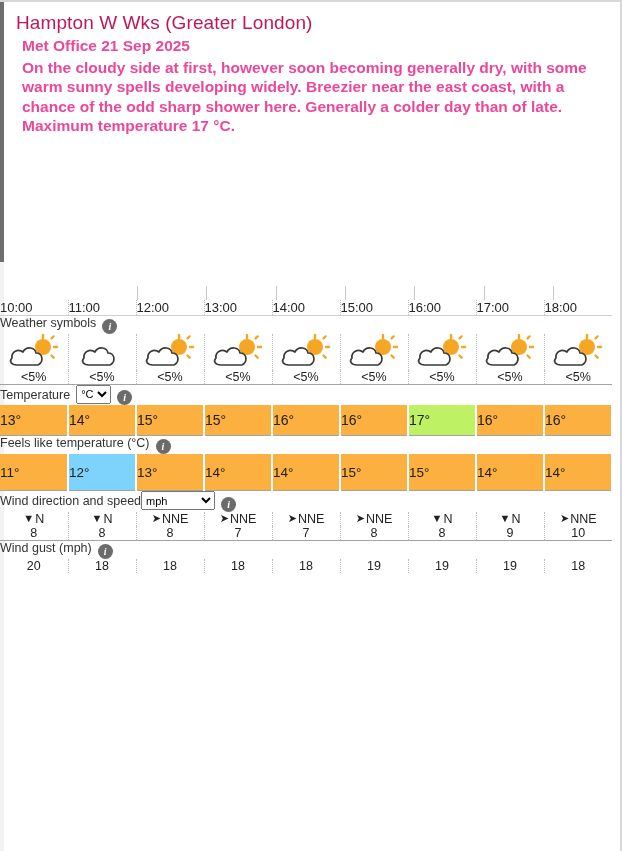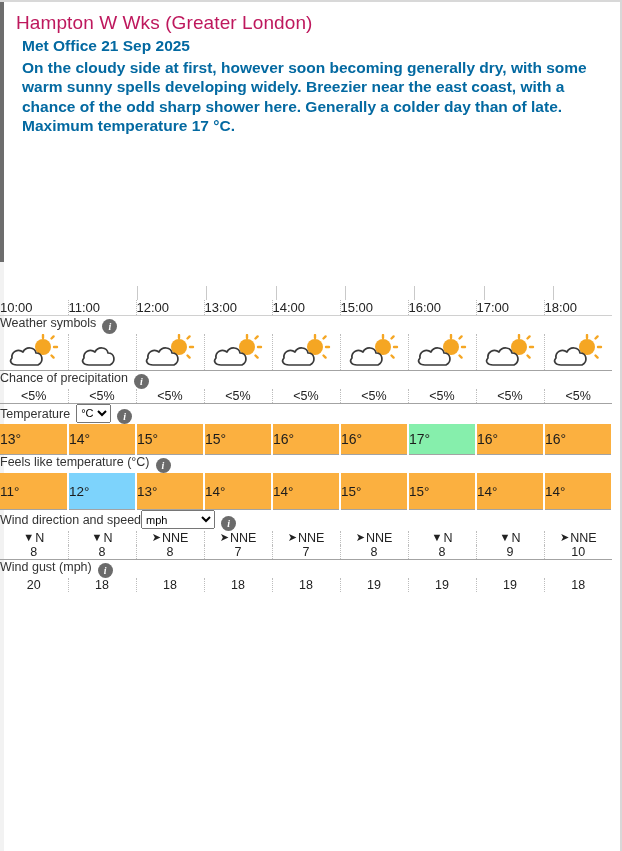--- a/index.html
+++ b/index.html
@@ -60,21 +60,21 @@
 
   h1.place {
     margin: 12px 0 2px 8px;
     font-size: 19px;
     font-weight: normal;
     color: #be185d;
     letter-spacing: 0.1px;
   }
   .summary {
     margin: 0 0 0 14px;
-    color: #0369a1;
+    color: #ec4899;
     font-weight: bold;
     font-size: 15.5px;
     line-height: 19.5px;
     max-width: 578px;
   }
   .summary .issued {
     display: block;
     font-size: 15.5px;
     margin-bottom: 2px;
   }
@@ -384,25 +384,20 @@
               <line x1="36" y1="1" x2="36" y2="4"></line>
                   <line x1="47" y1="13" x2="50" y2="13"></line>
               <line x1="44.5" y1="4.5" x2="46.6" y2="2.4"></line>
                   <line x1="44.5" y1="21.5" x2="46.6" y2="23.6"></line>
             </g>
             <path d="M10 31 C4 31 2 27 5 24 C4 18 11 14 16 18 C19 12 28 13 29 19 C36 19 37 28 31 31 Z" fill="#ffffff" stroke="#3a3a3a" stroke-width="1.7" stroke-linejoin="round"></path>
           </svg>
         </td>
       </tr>
 
-      <tr class="label-row">
-        <td colspan="9">
-          <span>Chance of precipitation</span><span class="info-icon">i</span>
-        </td>
-      </tr>
       <tr>
         <td class="cell">&lt;5%</td>
         <td class="cell">&lt;5%</td>
         <td class="cell">&lt;5%</td>
         <td class="cell">&lt;5%</td>
         <td class="cell">&lt;5%</td>
         <td class="cell">&lt;5%</td>
         <td class="cell">&lt;5%</td>
         <td class="cell">&lt;5%</td>
         <td class="cell">&lt;5%</td>
@@ -413,21 +408,21 @@
           <span>Temperature</span><select class="unit"><option>°C</option></select><span class="info-icon">i</span>
         </td>
       </tr>
       <tr>
         <td class="temp-cell" style="background:#fbb040">13°</td>
         <td class="temp-cell" style="background:#fbb040">14°</td>
         <td class="temp-cell" style="background:#fbb040">15°</td>
         <td class="temp-cell" style="background:#fbb040">15°</td>
         <td class="temp-cell" style="background:#fbb040">16°</td>
         <td class="temp-cell" style="background:#fbb040">16°</td>
-        <td class="temp-cell" style="background:#86efac">17°</td>
+        <td class="temp-cell" style="background:#bef264">17°</td>
         <td class="temp-cell" style="background:#fbb040">16°</td>
         <td class="temp-cell" style="background:#fbb040">16°</td>
       </tr>
 
       <tr class="label-row">
         <td colspan="9">
           <span>Feels like temperature (°C)</span><span class="info-icon">i</span>
         </td>
       </tr>
       <tr>

